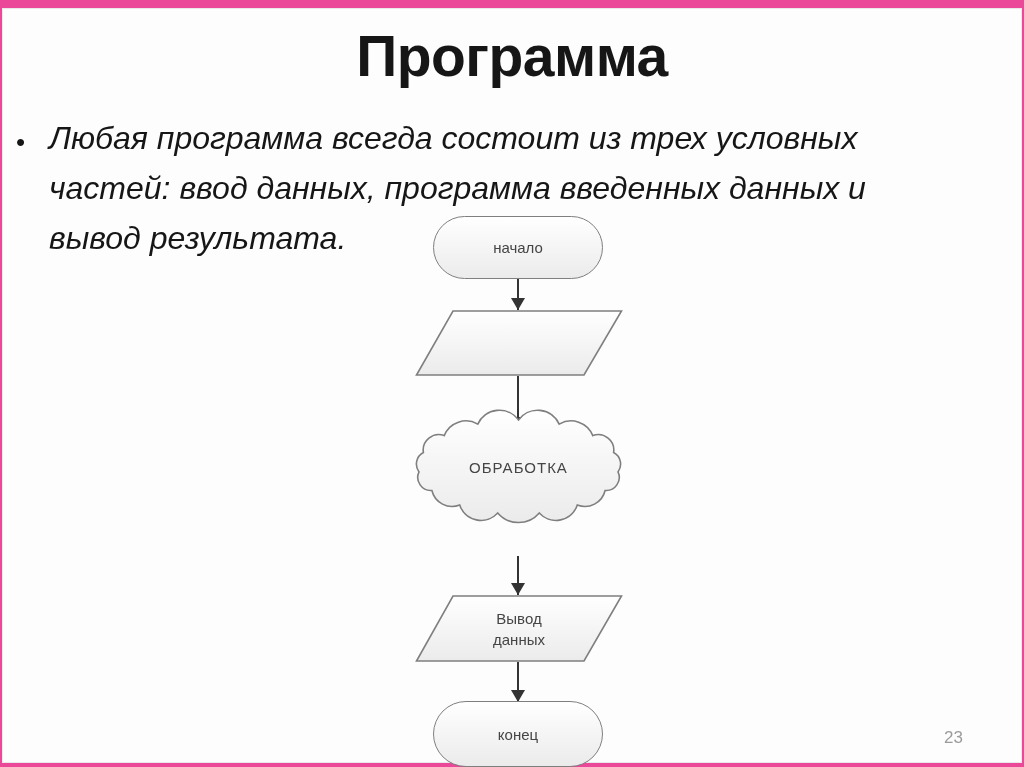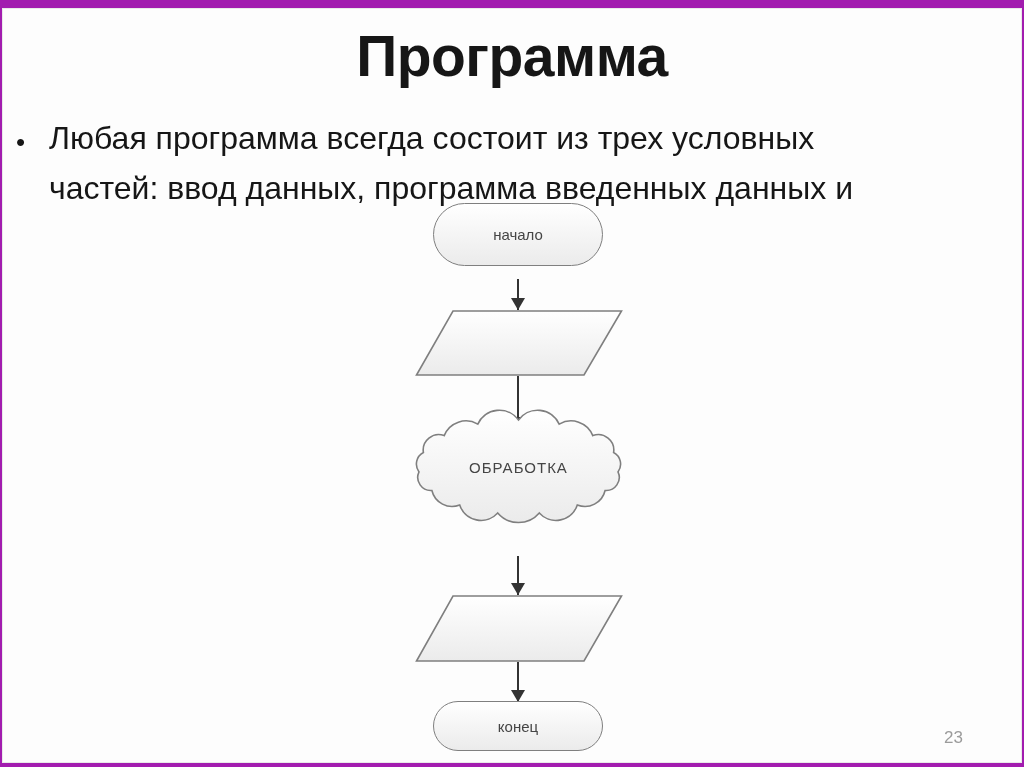--- a/index.html
+++ b/index.html
@@ -1,39 +1,39 @@
 <!DOCTYPE html>
 <html style="--text: #161616; --shape-border: #7f7f7f; --shape-fill-top: #ffffff; --shape-fill-bottom: #ebebeb; --shape-text: #454545; --arrow: #333333; --page-number: #9b9b9b;"><head>
 <meta charset="utf-8">
 <style>
   html,body{margin:0;padding:0;background:#f5f5f5;}
-  .stage{position:relative;width:1024px;height:767px;background:#a21caf;overflow:hidden;
+  .stage{position:relative;width:1024px;height:767px;background:#ec4899;overflow:hidden;
          font-family:"Liberation Sans","DejaVu Sans",sans-serif;}
   .slide{position:absolute;left:2px;top:8px;right:2px;bottom:4px;background:#fdfdfd;
          border:1px solid #e9e9e9;}
 
   
   .title{position:absolute;left:0;top:12px;width:100%;text-align:center;
          font-size:57px;font-weight:bold;color:var(--text,#161616);line-height:1.25;
          letter-spacing:-0.5px;}
 
   
   .bullet-row{position:absolute;left:13px;top:104px;width:980px;}
   .bullet-marker{position:absolute;left:0;top:14px;font-size:26px;color:var(--text,#161616);}
-  .bullet-text{margin-left:33px;font-size:32px;line-height:50px;color:var(--text,#161616);}
+  .bullet-text{margin-left:33px;font-size:32px;line-height:50px;color:var(--text,#161616);font-style:italic;}
 
   
   .node{position:absolute;display:flex;align-items:center;justify-content:center;}
   .node-label{position:relative;z-index:2;font-size:15px;line-height:21px;color:var(--shape-text,#3f3f3f);
               text-align:center;}
   .terminator{border:1.6px solid var(--shape-border,#7f7f7f);border-radius:33px;
               background:linear-gradient(180deg,var(--shape-fill-top,#fff) 0%,var(--shape-fill-bottom,#ebebeb) 100%);
               box-sizing:border-box;}
-  .node-start{left:430px;top:194px;width:170px;height:63px;}
-  .node-end{left:430px;top:692px;width:170px;height:50px;}
+  .node-start{left:430px;top:207px;width:170px;height:63px;}
+  .node-end{left:430px;top:692px;width:170px;height:66px;}
   .node-input{left:412px;top:301px;width:208px;height:66px;}
   .node-output{left:412px;top:586px;width:208px;height:67px;}
   .node-process{left:397px;top:394px;width:237px;height:128px;}
   .node-process .node-label{letter-spacing:1px;}
   .shape-svg{position:absolute;left:0;top:0;width:100%;height:100%;z-index:1;}
   .para-label{width:80px;}
 
   
   .arrow{position:absolute;left:514px;width:2px;background:var(--arrow,#333);}
   .arrow::after{content:"";position:absolute;bottom:0;left:50%;transform:translateX(-50%);
@@ -62,20 +62,21 @@
       </defs>
     </svg>
 
     <div class="title">Программа</div>
 
     <div class="bullet-row">
       <span class="bullet-marker">•</span>
       <div class="bullet-text">
         <div>Любая программа всегда состоит из трех условных</div>
         <div>частей: ввод данных, программа введенных данных и</div>
+        <div>вывод результата.</div>
       </div>
     </div>
 
     <div>
 
       <div class="node terminator node-start">
         <span class="node-label">начало</span>
       </div>
 
       <div class="arrow arrow-1"></div>
@@ -94,20 +95,21 @@
         </svg>
         <span class="node-label">ОБРАБОТКА</span>
       </div>
 
       <div class="arrow arrow-3"></div>
 
       <div class="node node-output">
         <svg class="shape-svg" viewBox="0 0 208 67">
           <polygon points="38,1 206.5,1 169,66 1.5,66" fill="url(#gShape)" style="stroke:var(--shape-border,#7f7f7f)" stroke-width="1.6"></polygon>
         </svg>
+        <span class="node-label para-label">Вывод данных</span>
       </div>
 
       <div class="arrow arrow-4"></div>
 
       <div class="node terminator node-end">
         <span class="node-label">конец</span>
       </div>
 
     </div>
 

